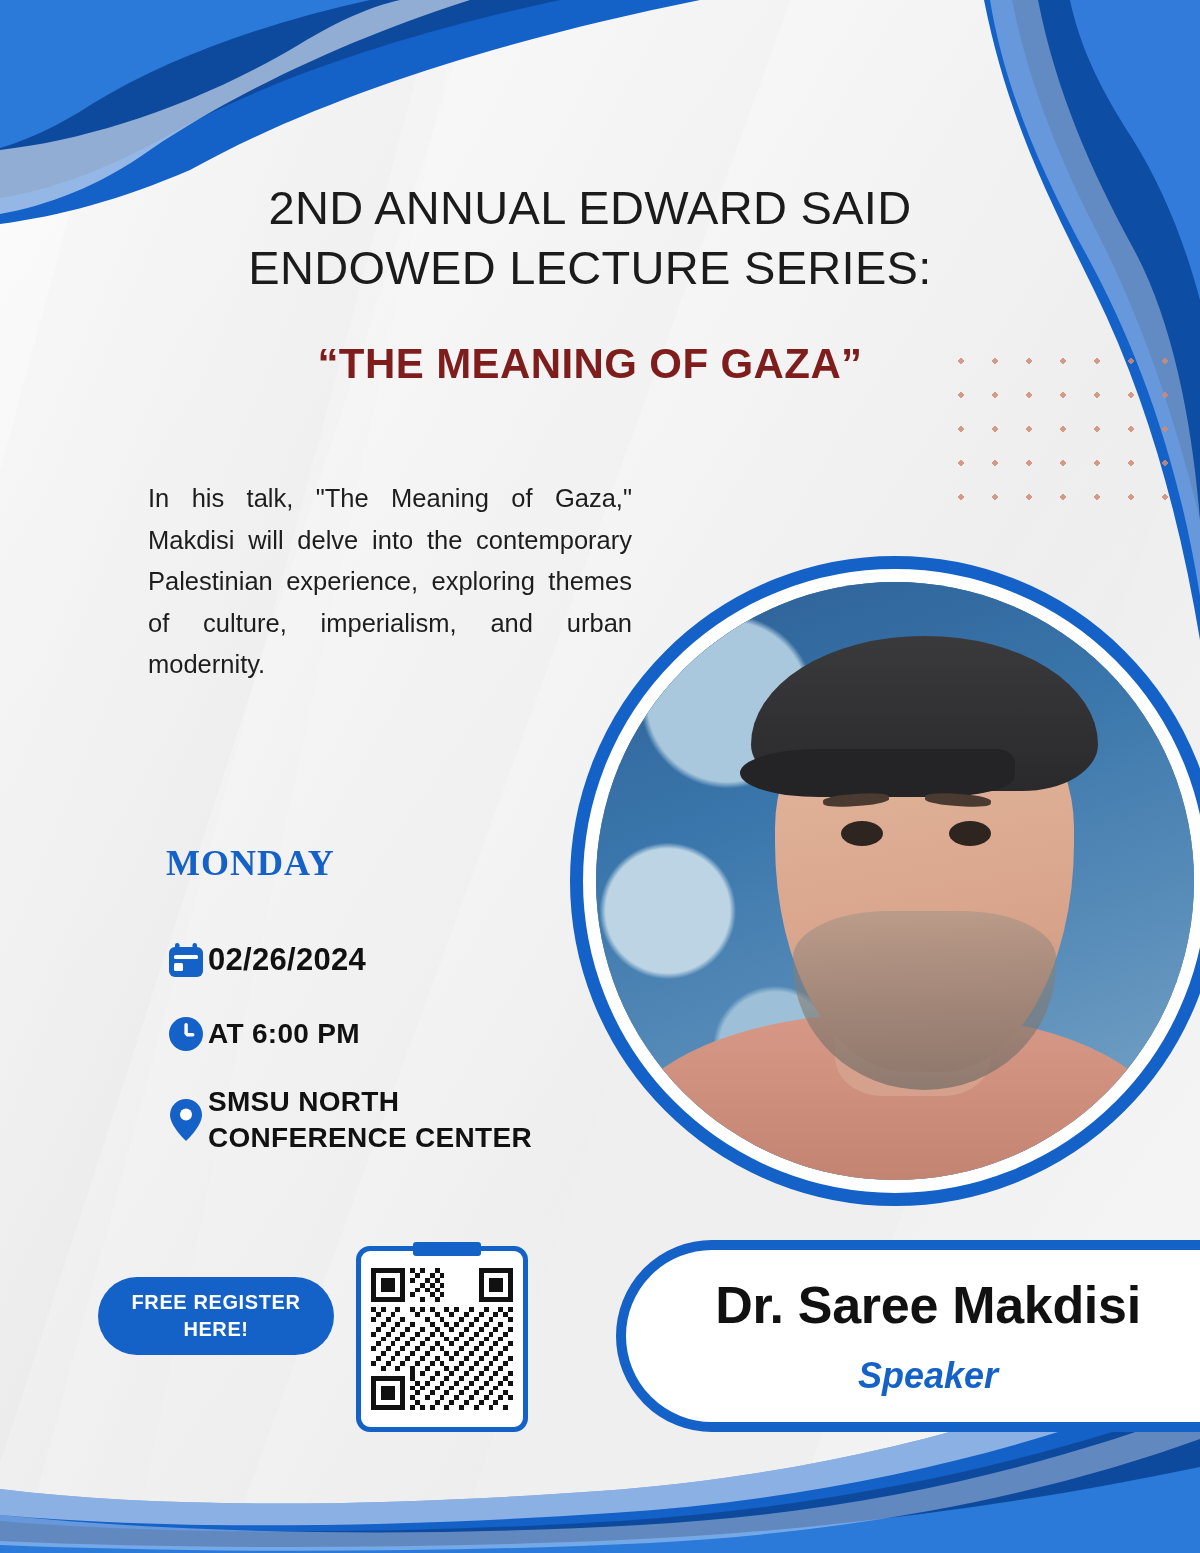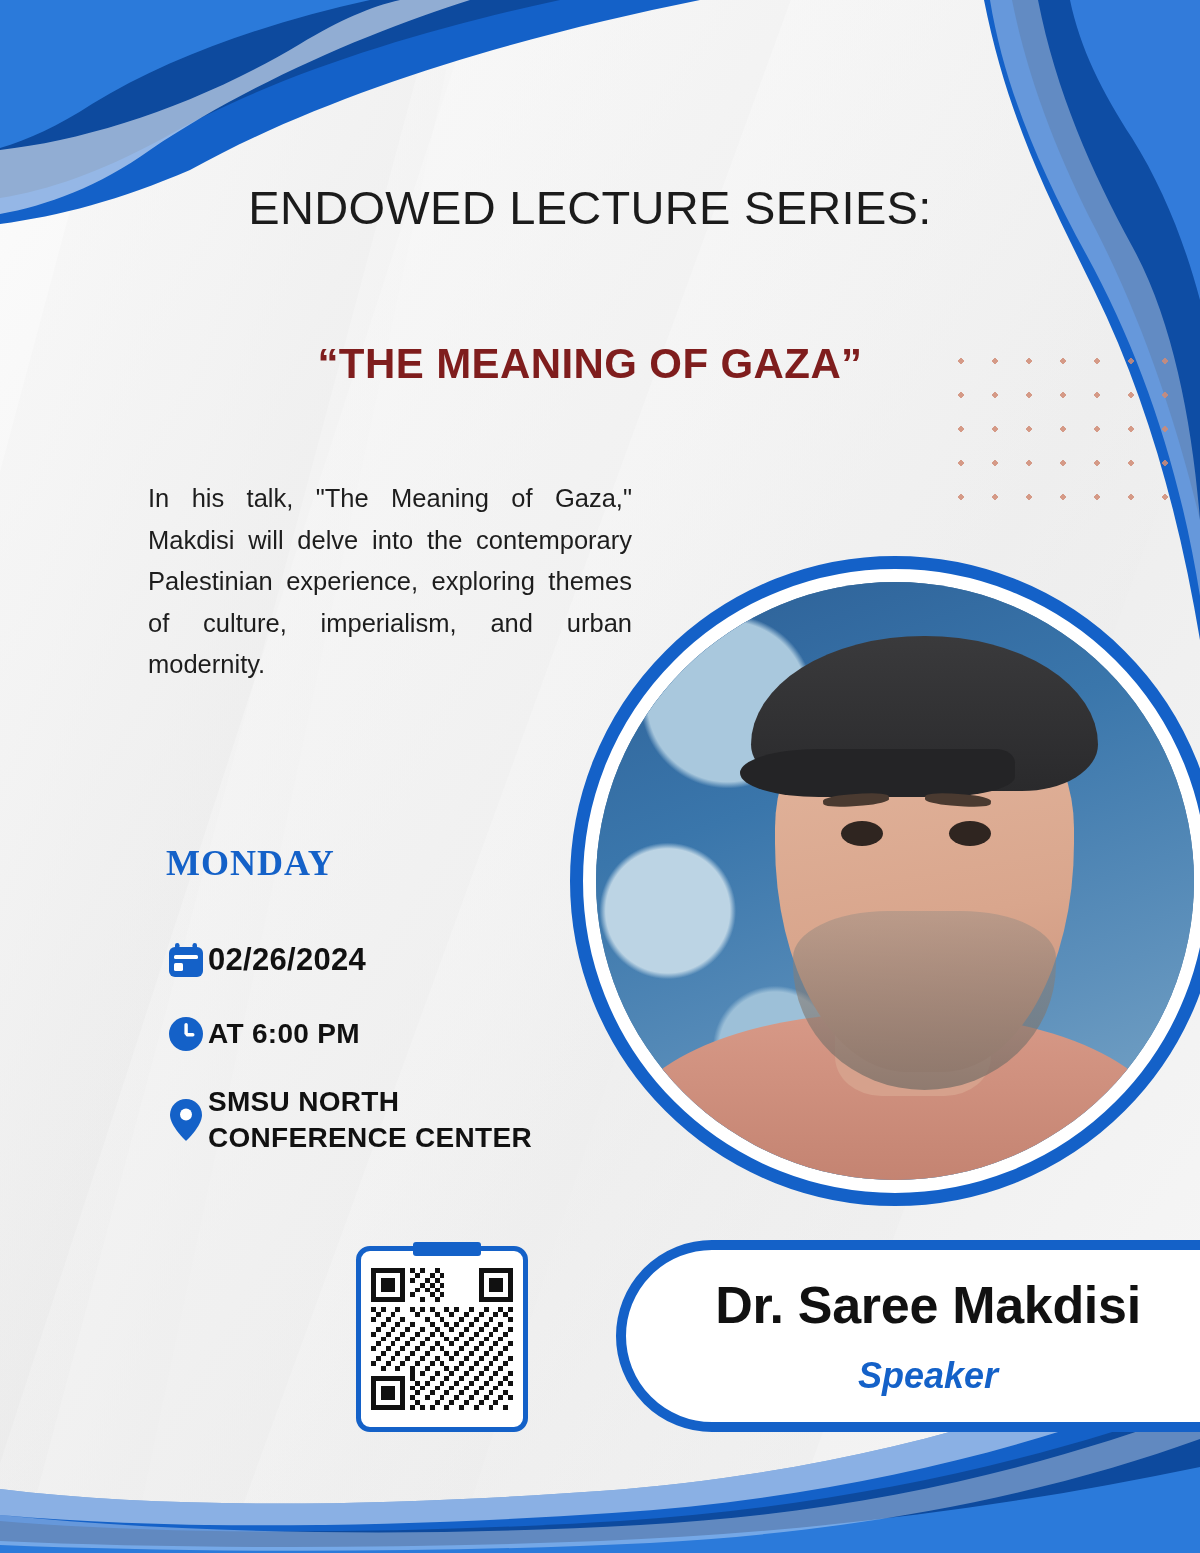--- a/index.html
+++ b/index.html
@@ -329,20 +329,21 @@
       <path d="M0,300 L1200,300 L1200,150 C1020,214 830,254 620,268 C420,280 190,284 0,268 Z" fill="#0d4a9e"></path>
       <path d="M0,300 L1200,300 L1200,214 C1000,256 800,280 600,288 C390,296 180,296 0,288 Z" fill="#2f7fe0" opacity="0.9"></path>
       <path d="M0,236 C180,258 400,252 600,238 C820,222 1020,170 1200,90 L1200,128 C1030,198 830,246 612,260 C400,274 180,278 0,262 Z" fill="#ffffff" opacity="0.5"></path>
       <path d="M0,262 C200,282 430,284 640,272 C860,260 1040,216 1200,156 L1200,186 C1050,240 870,278 650,290 C440,300 200,300 0,292 Z" fill="#ffffff" opacity="0.35"></path>
     </svg>
   </div>
 
   <div class="dots"></div>
 
   <div class="title">
+    <div>2ND ANNUAL EDWARD SAID</div>
     <div>ENDOWED LECTURE SERIES:</div>
   </div>
   <div class="subtitle">“THE MEANING OF GAZA”</div>
 
   <div class="blurb">In his talk, "The Meaning of Gaza," Makdisi will delve into the contemporary Palestinian experience, exploring themes of culture, imperialism, and urban modernity.</div>
 
   <div class="day">MONDAY</div>
 
   <div class="detail-row r1">
     <span class="detail-icon">
@@ -374,20 +375,24 @@
         <path d="M20 2 C11 2 4 9 4 18 C4 29 20 44 20 44 C20 44 36 29 36 18 C36 9 29 2 20 2 Z" fill="#1461c8"></path>
         <circle cx="20" cy="17.5" r="6" fill="#ffffff"></circle>
       </svg>
     </span>
     <span class="detail-text">
       <span>SMSU NORTH</span><br>
       <span>CONFERENCE CENTER</span>
     </span>
   </div>
 
+  <div class="register-pill">
+    <span>FREE REGISTER</span>
+    <span>HERE!</span>
+  </div>
 
   <div class="qr-wrap">
     <div class="qr-tab"></div>
     <svg class="qr-canvas" viewBox="0 0 29 29" shape-rendering="crispEdges" xmlns="http://www.w3.org/2000/svg">
       <rect width="29" height="29" fill="#ffffff"></rect>
       <g fill="#111111">
         <rect x="0" y="0" width="7" height="1"></rect>
           <rect x="0" y="6" width="7" height="1"></rect>
         <rect x="0" y="0" width="1" height="7"></rect>
           <rect x="6" y="0" width="1" height="7"></rect>

